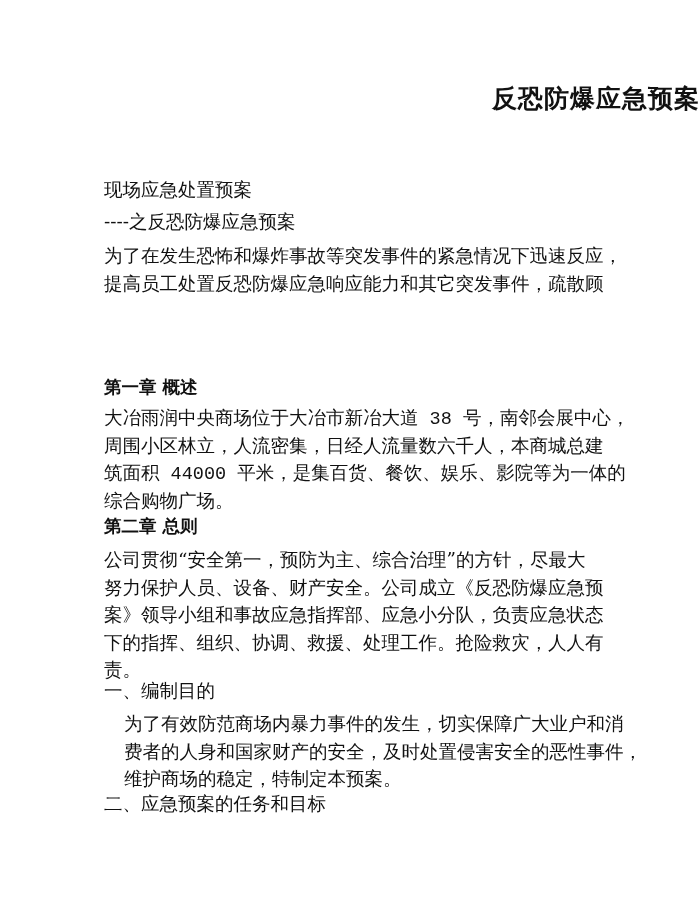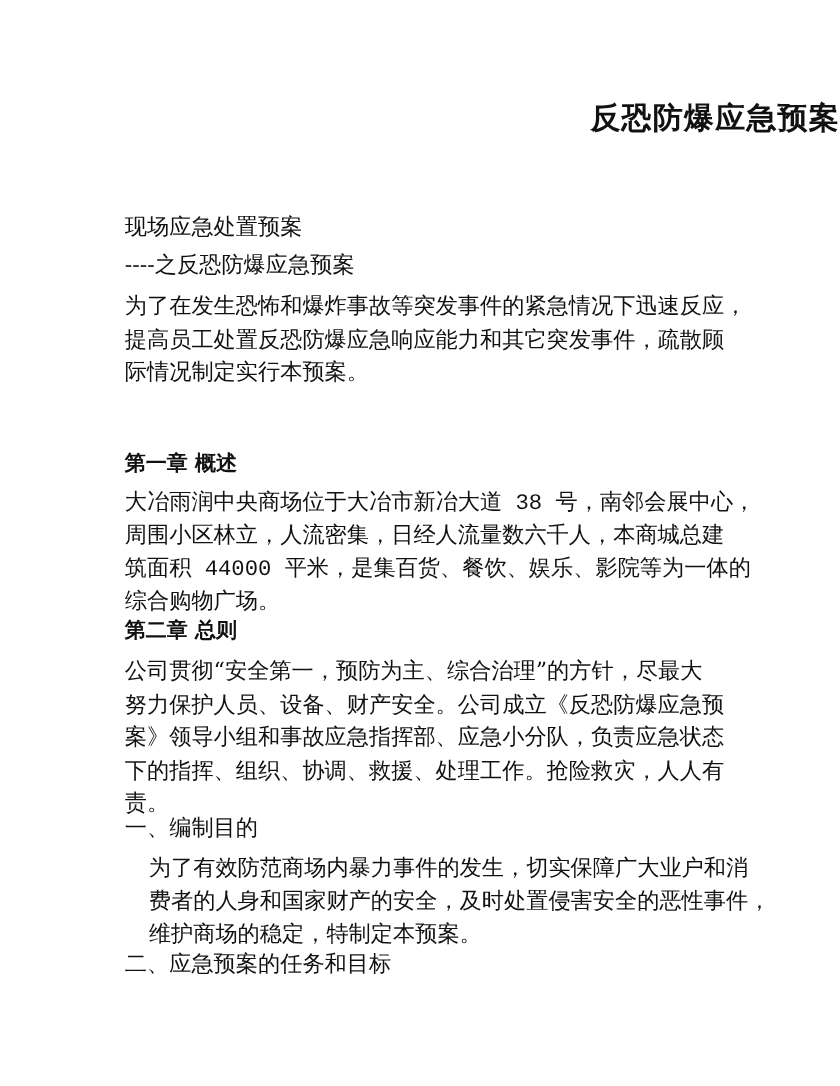--- a/index.html
+++ b/index.html
@@ -19,21 +19,20 @@
 <h1 class="title">反恐防爆应急预案</h1>
 
 <div class="blk" style="top:176px;">
   <p class="line">现场应急处置预案</p>
   <p class="line" style="margin-top:4px;">----之反恐防爆应急预案</p>
 </div>
 
 <div class="blk" style="top:242px;">
   <p class="line">为了在发生恐怖和爆炸事故等突发事件的紧急情况下迅速反应，</p>
   <p class="line">提高员工处置反恐防爆应急响应能力和其它突发事件，疏散顾</p>
-  <p class="line">际情况制定实行本预案。</p>
 </div>
 
 <div class="blk" style="top:374px;">
   <p class="heading">第一章  概述</p>
 </div>
 <div class="blk" style="top:406px;font-family:Liberation Mono, monospace;">
   <p class="line">大冶雨润中央商场位于大冶市新冶大道 38 号，南邻会展中心，</p>
   <p class="line">周围小区林立，人流密集，日经人流量数六千人，本商城总建</p>
   <p class="line">筑面积 44000 平米，是集百货、餐饮、娱乐、影院等为一体的</p>
   <p class="line">综合购物广场。</p>

